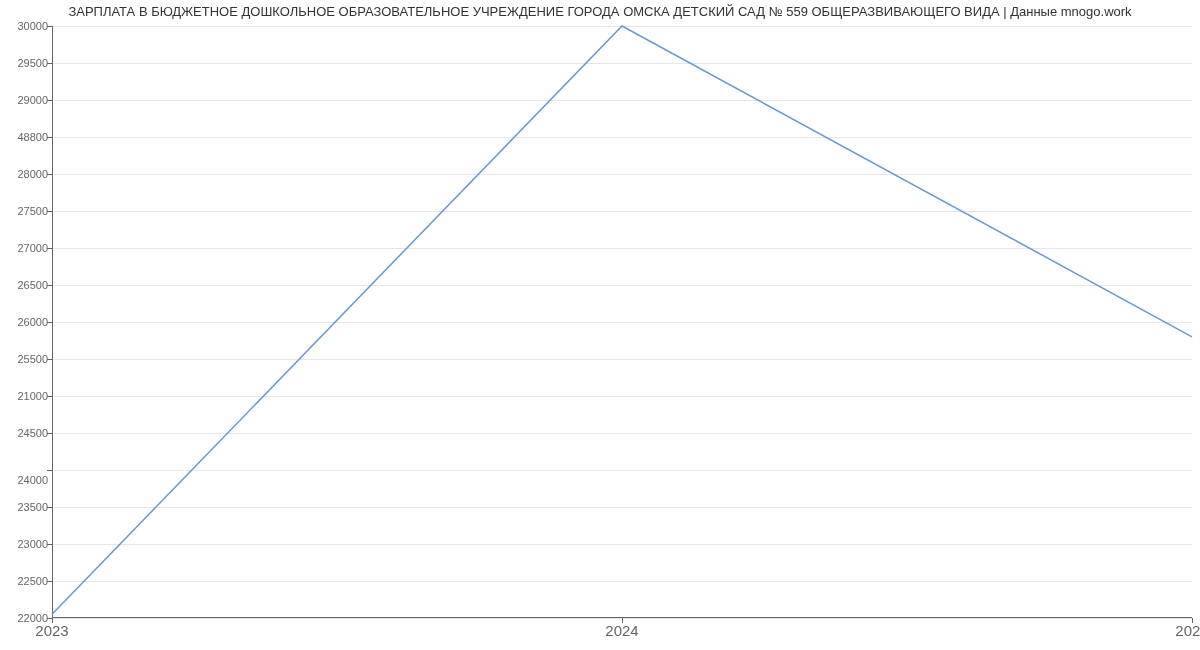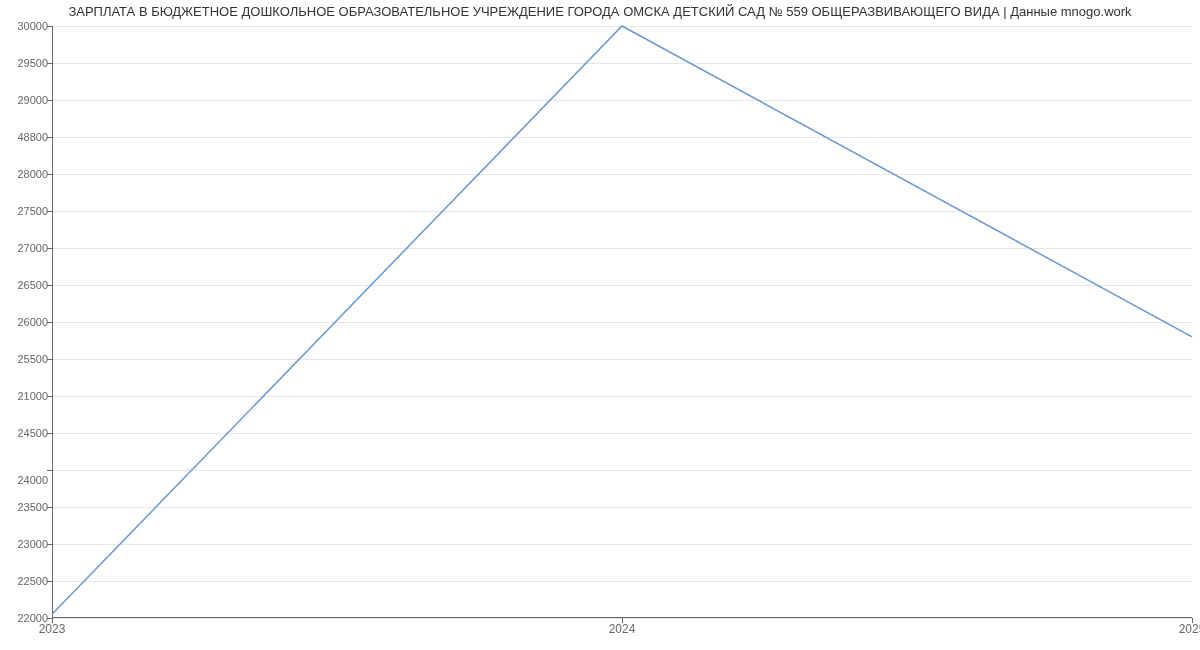--- a/index.html
+++ b/index.html
@@ -48,21 +48,21 @@
       right: 1152px;
       font-size: 11px;
       color: #666666;
       text-align: right;
       transform: translateY(-50%);
       white-space: nowrap;
     }
     .x-tick-label {
       position: absolute;
       top: 622px;
-      font-size: 12px;
+      font-size: 15px;
       color: #666666;
       text-align: center;
       transform: translateX(-50%);
     }
     .x-tick-mark {
       position: absolute;
       top: 618px;
       width: 1px;
       height: 5px;
       background: #666666;

